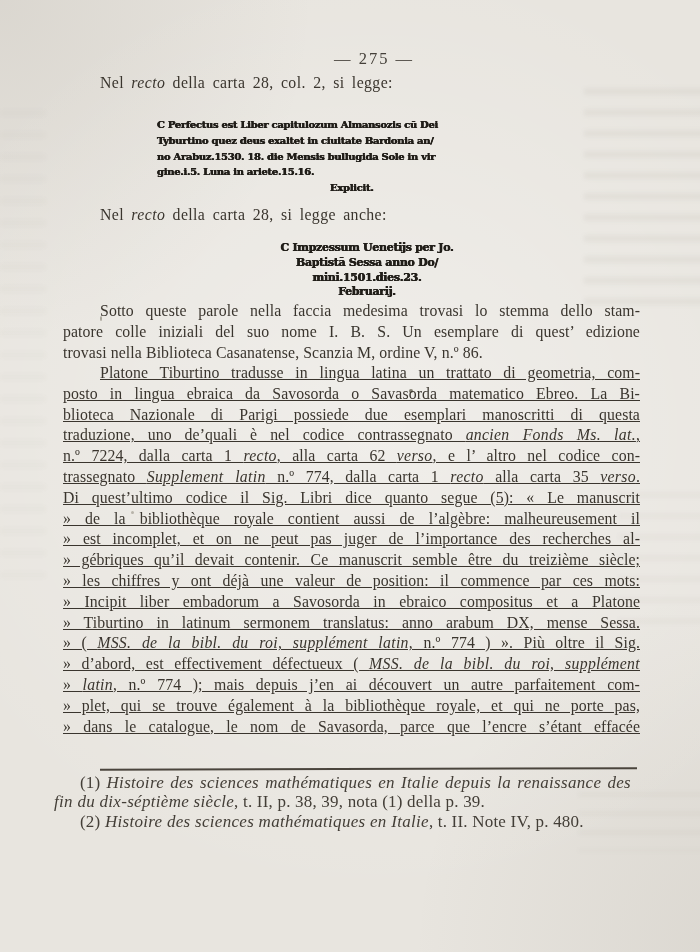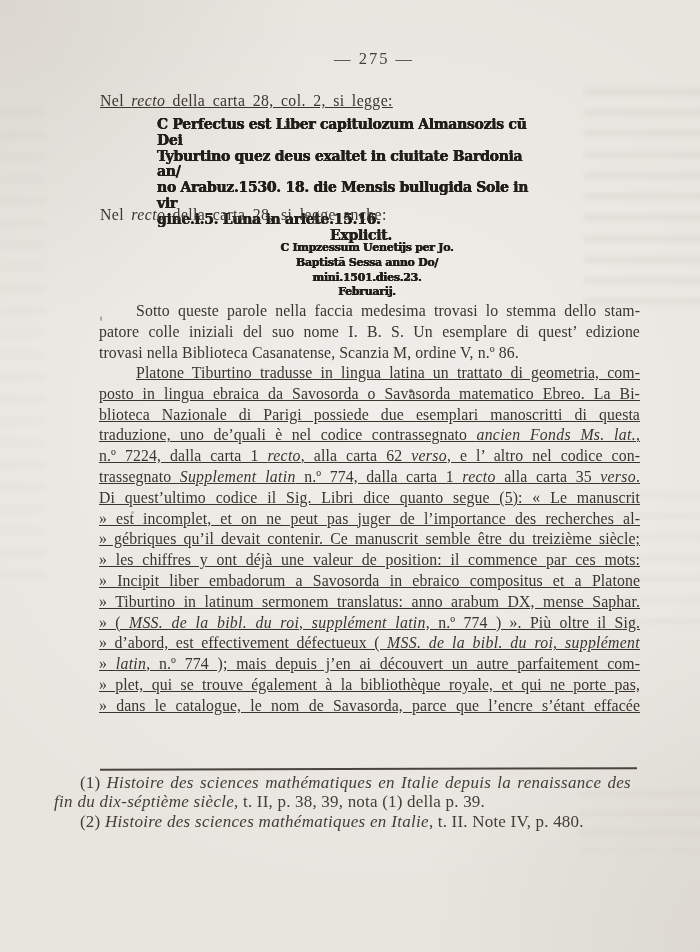--- a/index.html
+++ b/index.html
@@ -27,33 +27,33 @@
   .speck{position:absolute;background:#55503f;border-radius:50%;opacity:.7;}
   .s1{left:409px;top:389px;width:4px;height:4px;}
   .s2{left:100px;top:316px;width:2px;height:5px;opacity:.45;}
   .s3{left:131px;top:511px;width:3px;height:3px;opacity:.35;}
 
   .pagenum{position:absolute;top:49px;left:0;right:0;text-align:center;
     font-size:16.5px;letter-spacing:2px;color:#45403a;}
 
   .intro{position:absolute;left:63px;width:577px;font-size:15.8px;line-height:21px;
     letter-spacing:0.4px;word-spacing:3px;text-indent:37px;}
-  .intro1{top:90px;text-decoration:underline;}
+  .intro1{top:72px;}
   .intro2{top:204px;}
 
   .colo{position:absolute;color:#211e19;font-family:"DejaVu Serif", serif;font-weight:700;}
   .bl{letter-spacing:-0.3px;text-shadow:0.35px 0 0 currentColor, -0.2px 0 0 currentColor;}
-  .colo1{top:117px;left:157px;width:392px;font-size:14px;line-height:15.8px;}
+  .colo1{top:117px;left:157px;width:392px;font-size:10px;line-height:15.8px;}
   .explicit{margin-left:173px;}
   .colo2{top:241px;left:267px;width:200px;font-size:11px;line-height:14.8px;text-align:center;}
 
   .para{position:absolute;left:63px;width:577px;font-size:15.8px;letter-spacing:0.1px;}
   .para1{top:302px;}
   .para2{top:364px;text-decoration:underline;}
-  .ln{height:20.8px;overflow:hidden;text-align:justify;text-align-last:justify;margin-left:36px;}
+  .ln{height:20.8px;overflow:hidden;text-align:justify;text-align-last:justify;}
   .ln.end{text-align-last:left;}
   .ind{text-indent:37px;}
   .ln i, .fn i{letter-spacing:0.3px;}
 
   .rule{position:absolute;top:768px;left:100px;width:537px;height:2px;background:#4a443c;
     transform:rotate(-0.18deg);}
 
   .fns{position:absolute;top:773px;left:54px;width:577px;font-size:17px;color:#433e37;
     letter-spacing:0.2px;}
   .fn{height:19.3px;overflow:hidden;}
@@ -100,25 +100,26 @@
   </div>
 
   <div class="para para2">
     <div class="ln ind">Platone Tiburtino tradusse in lingua latina un trattato di geometria, com-</div>
     <div class="ln">posto in lingua ebraica da Savosorda o Savasorda matematico Ebreo. La Bi-</div>
     <div class="ln">blioteca Nazionale di Parigi possiede due esemplari manoscritti di questa</div>
     <div class="ln">traduzione, uno de’quali è nel codice contrassegnato <i>ancien Fonds Ms. lat.</i>,</div>
     <div class="ln">n.º 7224, dalla carta 1 <i>recto</i>, alla carta 62 <i>verso</i>, e l’ altro nel codice con-</div>
     <div class="ln">trassegnato <i>Supplement latin</i> n.º 774, dalla carta 1 <i>recto</i> alla carta 35 <i>verso</i>.</div>
     <div class="ln">Di quest’ultimo codice il Sig. Libri dice quanto segue (5): « Le manuscrit</div>
+    <div class="ln">» de la bibliothèque royale contient aussi de l’algèbre: malheureusement il</div>
     <div class="ln">» est incomplet, et on ne peut pas juger de l’importance des recherches al-</div>
     <div class="ln">» gébriques qu’il devait contenir. Ce manuscrit semble être du treizième siècle;</div>
     <div class="ln">» les chiffres y ont déjà une valeur de position: il commence par ces mots:</div>
     <div class="ln">» Incipit liber embadorum a Savosorda in ebraico compositus et a Platone</div>
-    <div class="ln">» Tiburtino in latinum sermonem translatus: anno arabum DX, mense Saphar.</div>
+    <div class="ln">» Tiburtino in latinum sermonem translatus: anno arabum DX, mense Sessa.</div>
     <div class="ln">» ( <i>MSS. de la bibl. du roi, supplément latin,</i> n.º 774 ) ». Più oltre il Sig.</div>
     <div class="ln">» d’abord, est effectivement défectueux ( <i>MSS. de la bibl. du roi, supplément</i></div>
     <div class="ln">» <i>latin</i>, n.º 774 ); mais depuis j’en ai découvert un autre parfaitement com-</div>
     <div class="ln">» plet, qui se trouve également à la bibliothèque royale, et qui ne porte pas,</div>
     <div class="ln">» dans le catalogue, le nom de Savasorda, parce que l’encre s’étant effacée</div>
   </div>
 
   <div class="rule"></div>
 
   <div class="fns">

